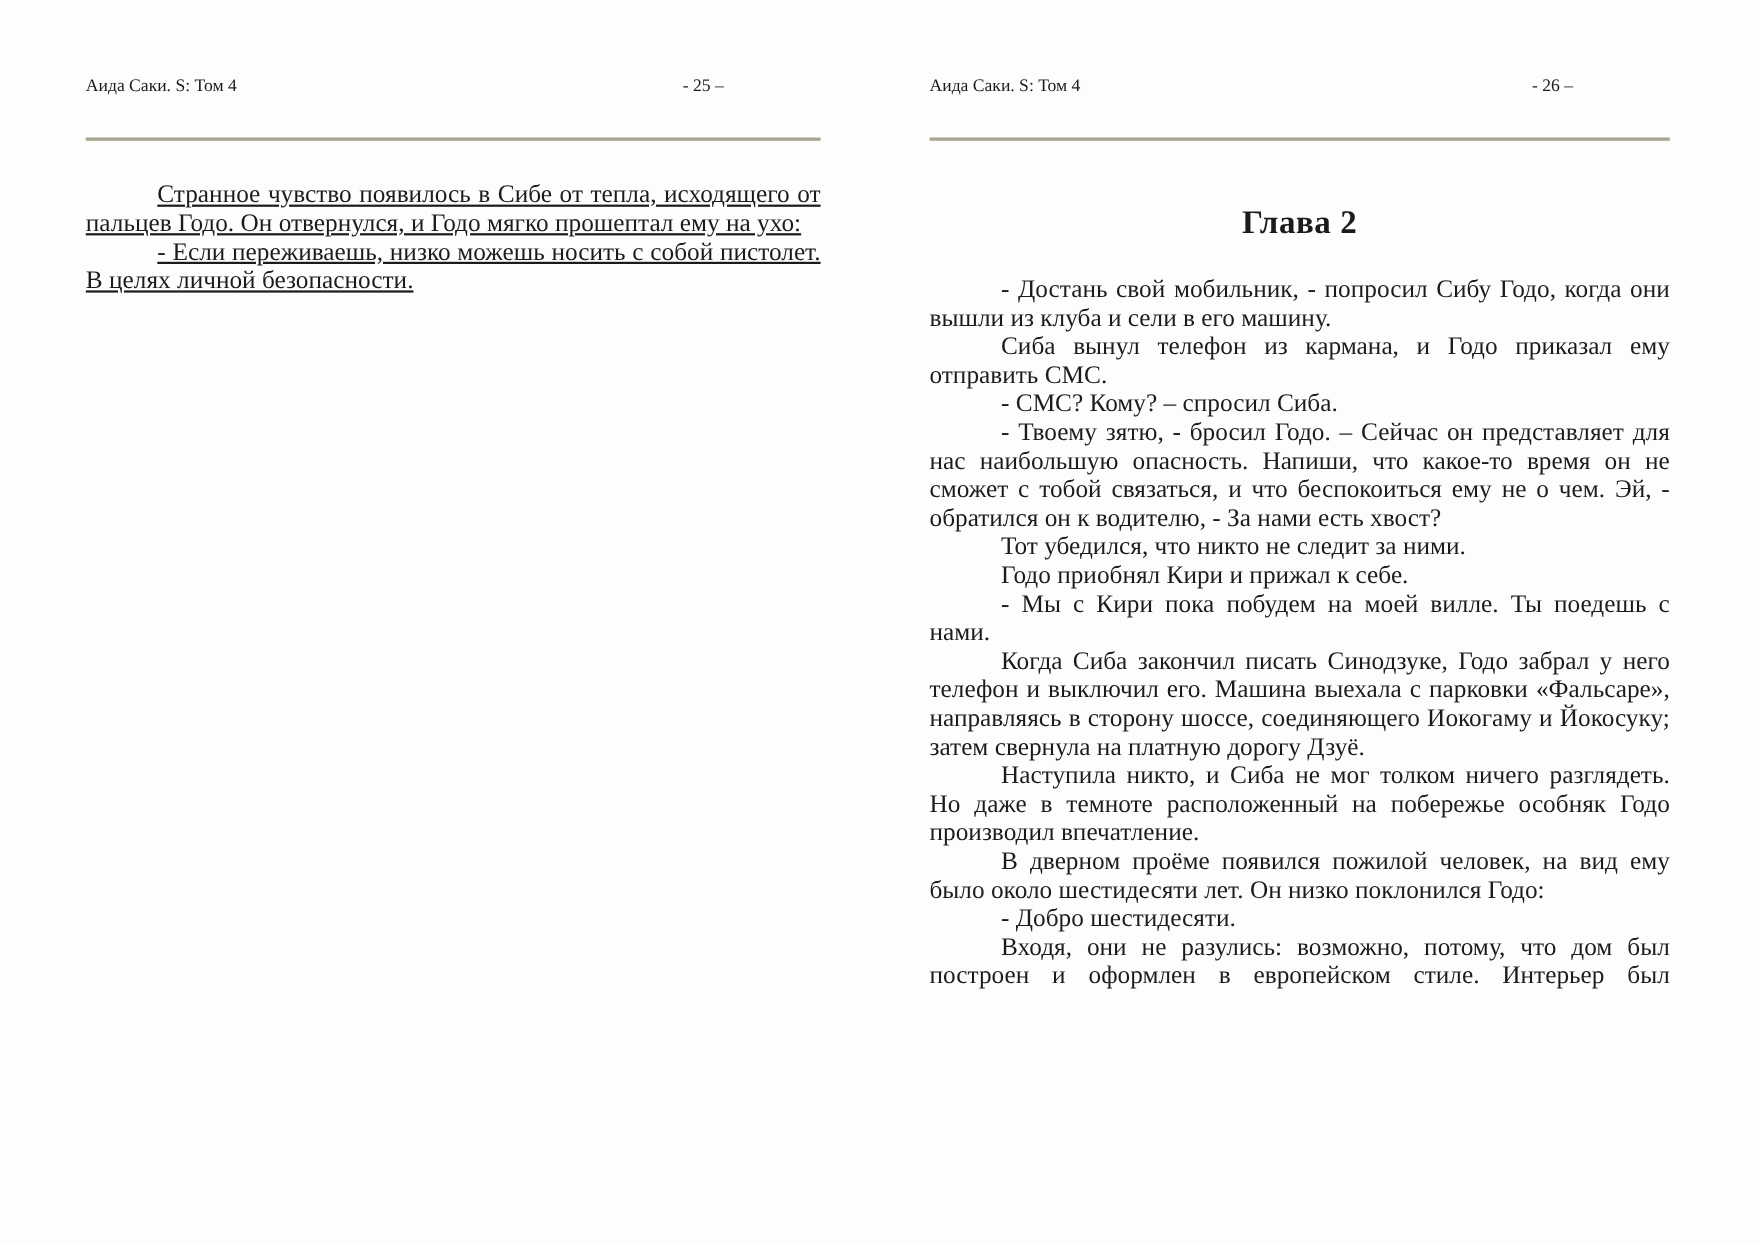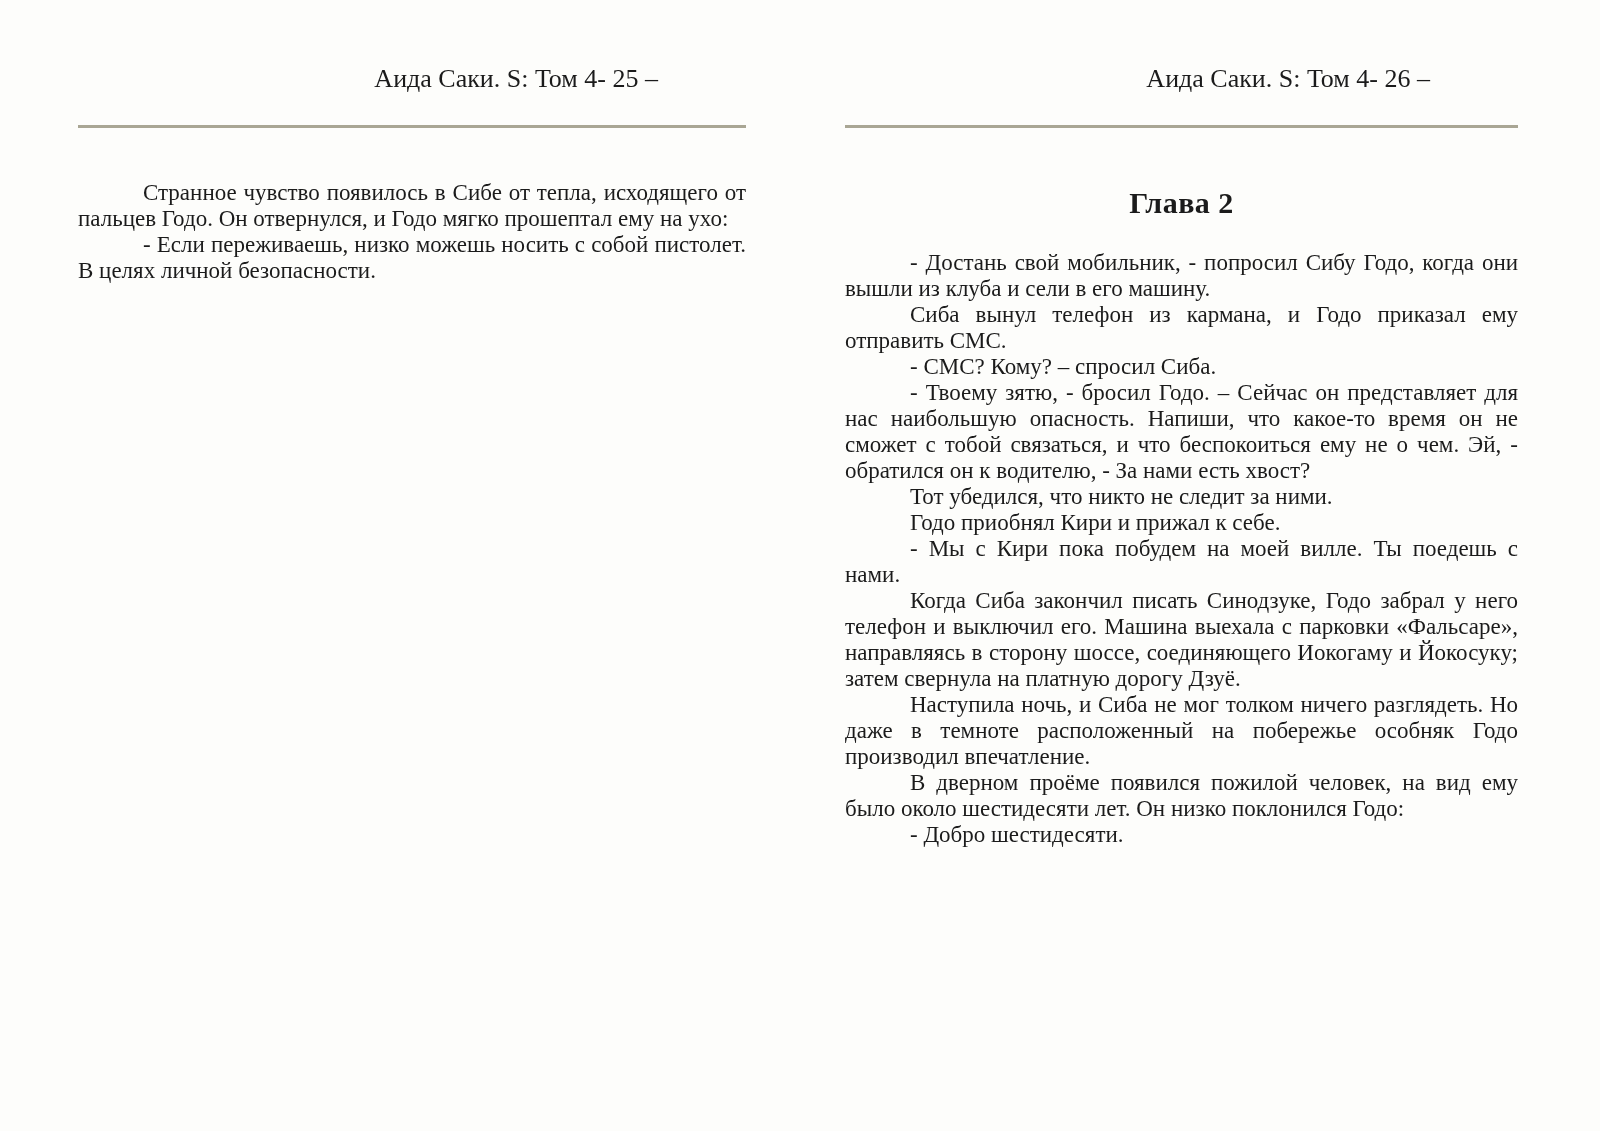--- a/index.html
+++ b/index.html
@@ -21,23 +21,23 @@
   }
   .page {
     position: absolute;
     top: 64px;
   }
   .page-left  { left: 78px;  width: 668px; }
   .page-right { left: 845px; width: 673px; }
 
   .page-header {
     display: flex;
-    justify-content: flex-end;
+    justify-content: space-between;
     align-items: baseline;
-    font-size: 26px;
+    font-size: 16px;
     line-height: 30px;
     white-space: nowrap;
     font-family: Liberation Serif, serif;
   }
   .page-num { margin-right: 88px; }
 
   .rule {
     margin-top: 31px;
     height: 3px;
     background: var(--rule);
@@ -50,21 +50,21 @@
     font-weight: 700;
     text-align: center;
     letter-spacing: 0.5px;
   }
 
   .page-body {
     font-size: 23px;
     line-height: 26px;
     text-align: justify;
   }
-  .page-left  .page-body { margin-top: 52px; }
+  .page-left  .page-body { margin-top: 36px; text-decoration: underline; }
   .page-right .page-body { margin-top: 30px; }
 
   .page-body p {
     text-indent: 65px;
     margin: 0;
   }
   
   .page-body p.justify-last { text-align-last: justify; }
 </style>
 </head>
@@ -93,19 +93,20 @@
     <h2 class="chapter-heading">Глава 2</h2>
     <div class="page-body">
       <p>- Достань свой мобильник, - попросил Сибу Годо, когда они вышли из клуба и сели в его машину.</p>
       <p>Сиба вынул телефон из кармана, и Годо приказал ему отправить СМС.</p>
       <p>- СМС? Кому? – спросил Сиба.</p>
       <p>- Твоему зятю, - бросил Годо. – Сейчас он представляет для нас наибольшую опасность. Напиши, что какое-то время он не сможет с тобой связаться, и что беспокоиться ему не о чем. Эй, - обратился он к водителю, - За нами есть хвост?</p>
       <p>Тот убедился, что никто не следит за ними.</p>
       <p>Годо приобнял Кири и прижал к себе.</p>
       <p>- Мы с Кири пока побудем на моей вилле. Ты поедешь с нами.</p>
       <p>Когда Сиба закончил писать Синодзуке, Годо забрал у него телефон и выключил его. Машина выехала с парковки «Фальсаре», направляясь в сторону шоссе, соединяющего Иокогаму и Йокосуку; затем свернула на платную дорогу Дзуё.</p>
-      <p>Наступила ночь, и Сиба не мог толком ничего разглядеть. Но даже в темноте расположенный на побережье особняк Годо производил впечатление.</p>
+      <p>Наступила никто, и Сиба не мог толком ничего разглядеть. Но даже в темноте расположенный на побережье особняк Годо производил впечатление.</p>
       <p>В дверном проёме появился пожилой человек, на вид ему было около шестидесяти лет. Он низко поклонился Годо:</p>
       <p>- Добро шестидесяти.</p>
+      <p class="justify-last">Входя, они не разулись: возможно, потому, что дом был построен и оформлен в европейском стиле. Интерьер был</p>
     </div>
   </div>
 
 </div>
 
 </body></html>

